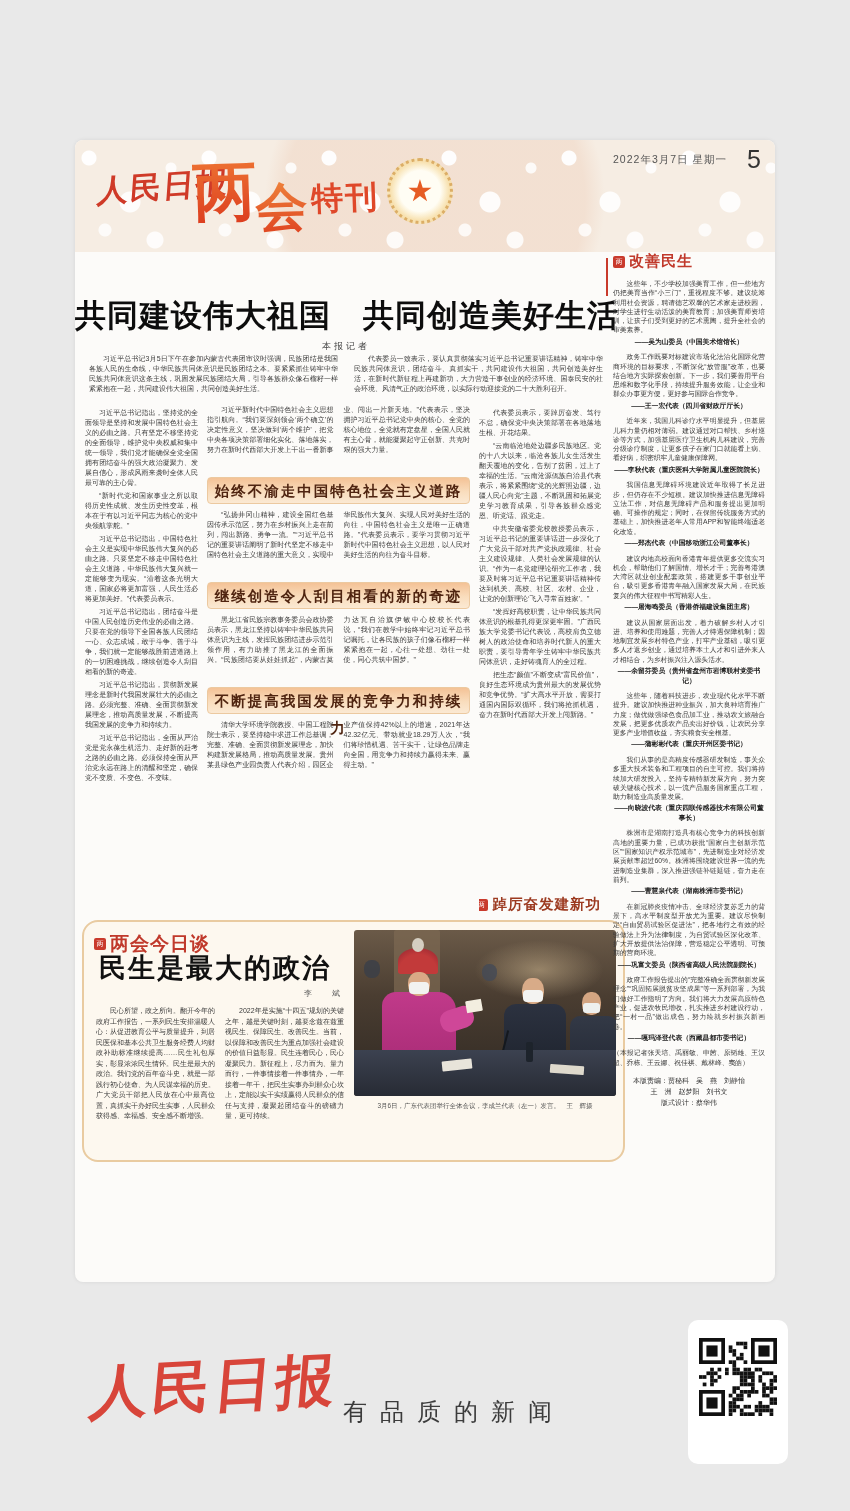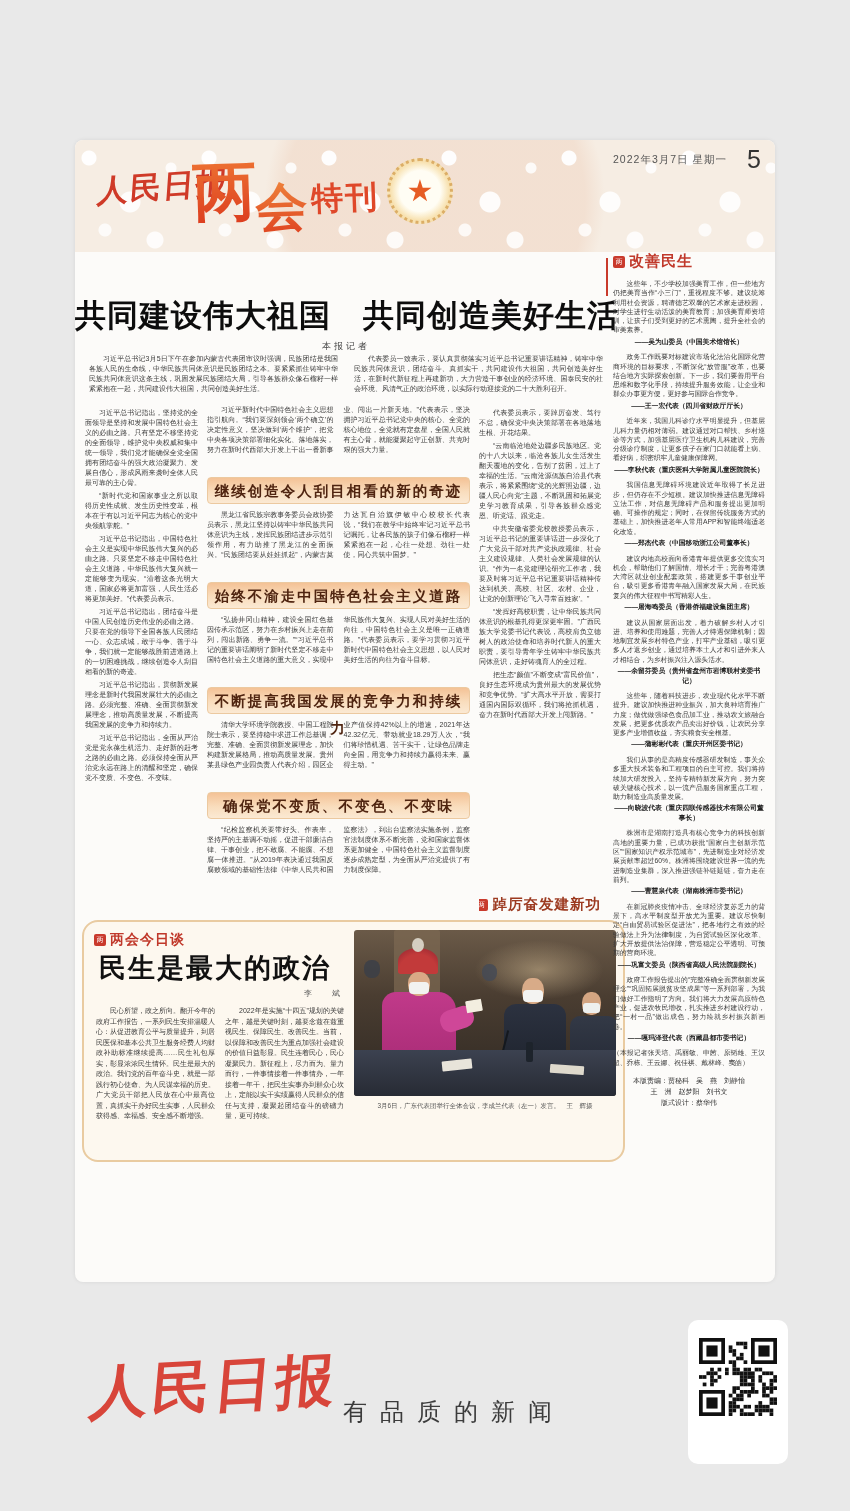--- a/index.html
+++ b/index.html
@@ -51,21 +51,21 @@
     background:linear-gradient(180deg,#f4c296 0%,#f9ddbd 55%,#fbe9d3 100%);margin-bottom:6px;}
   .sec-body{column-count:2;column-gap:10px;height:63px;overflow:hidden;}
   .right-paras{height:478px;overflow:hidden;}
   .slogan{position:absolute;bottom:2px;right:0;display:flex;align-items:center;gap:5px;}
   .slogan .txt{font-size:14.5px;font-weight:900;color:#9c3a20;letter-spacing:1px;white-space:nowrap;}
   .mini-logo{display:inline-flex;width:12px;height:12px;background:#c93a2c;border-radius:2px;color:#fff;font-size:7px;align-items:center;justify-content:center;flex:0 0 auto;}
 
   
   .talkbox{position:absolute;left:7px;top:780px;width:543px;height:242px;border:2px solid #e9cba1;border-radius:16px;background:#fdf8ef;overflow:hidden;}
   .talk-tag{position:absolute;left:10px;top:9px;display:flex;align-items:center;gap:4px;}
-  .talk-tag .txt{font-size:14px;font-weight:900;color:#c0392b;letter-spacing:1px;}
+  .talk-tag .txt{font-size:19px;font-weight:900;color:#c0392b;letter-spacing:1px;}
   .talk-title{position:absolute;left:0;top:28px;width:262px;text-align:center;font-family:"Liberation Serif","DejaVu Serif",serif;font-size:27px;font-weight:700;color:#111;letter-spacing:2px;}
   .talk-byline{position:absolute;left:0;top:66px;width:262px;text-align:right;font-size:8px;color:#555;letter-spacing:6px;}
   .talk-cols{position:absolute;left:12px;top:84px;width:248px;height:148px;column-count:2;column-gap:10px;overflow:hidden;}
   .talk-cols p{font-size:7px;line-height:10.5px;color:#3a3a3a;text-align:justify;text-indent:2em;margin:0;}
   .photo{position:absolute;left:270px;top:8px;width:262px;height:166px;border-radius:3px;overflow:hidden;background:linear-gradient(180deg,#6b5a48 0%,#4a3d31 40%,#2e2822 100%);}
   .caption{position:absolute;left:270px;top:180px;width:262px;text-align:center;font-size:6.5px;color:#555;}
 
   
   .ph{position:absolute;}
   .ph-door{left:40px;top:0;width:46px;height:90px;background:#7d6a52;opacity:.7;border-radius:2px;}
@@ -144,41 +144,35 @@
         <p>习近平总书记指出，贯彻新发展理念是新时代我国发展壮大的必由之路。必须完整、准确、全面贯彻新发展理念，推动高质量发展，不断提高我国发展的竞争力和持续力。</p>
         <p>习近平总书记指出，全面从严治党是党永葆生机活力、走好新的赶考之路的必由之路。必须保持全面从严治党永远在路上的清醒和坚定，确保党不变质、不变色、不变味。</p>
       </div>
     <div class="col-mid" id="mid-col">
         <div class="section">
           <div class="sec-body">
             <p>习近平新时代中国特色社会主义思想指引航向。“我们要深刻领会‘两个确立’的决定性意义，坚决做到‘两个维护’，把党中央各项决策部署细化实化、落地落实，努力在新时代西部大开发上干出一番新事业、闯出一片新天地。”代表表示，坚决拥护习近平总书记党中央的核心、全党的核心地位，全党就有定盘星，全国人民就有主心骨，就能凝聚起守正创新、共克时艰的强大力量。</p>
           </div>
         </div>
         <div class="section">
+          <div class="sec-head">始终不渝走中国特色社会主义道路</div>
+          <div class="sec-body">
+            <p>“弘扬井冈山精神，建设全国红色基因传承示范区，努力在乡村振兴上走在前列，闯出新路、勇争一流。”“习近平总书记的重要讲话阐明了新时代坚定不移走中国特色社会主义道路的重大意义，实现中华民族伟大复兴、实现人民对美好生活的向往，中国特色社会主义是唯一正确道路。”代表委员表示，要学习贯彻习近平新时代中国特色社会主义思想，以人民对美好生活的向往为奋斗目标。</p>
+          </div>
+        </div>
+        <div class="section">
           <div class="sec-head">继续创造令人刮目相看的新的奇迹</div>
           <div class="sec-body">
             <p>黑龙江省民族宗教事务委员会政协委员表示，黑龙江坚持以铸牢中华民族共同体意识为主线，发挥民族团结进步示范引领作用，有力助推了黑龙江的全面振兴。“民族团结要从娃娃抓起”，内蒙古莫力达瓦自治旗伊敏中心校校长代表说，“我们在教学中始终牢记习近平总书记嘱托，让各民族的孩子们像石榴籽一样紧紧抱在一起，心往一处想、劲往一处使，同心共筑中国梦。”</p>
-          </div>
-        </div>
-        <div class="section">
-          <div class="sec-head">始终不渝走中国特色社会主义道路</div>
-          <div class="sec-body">
-            <p>“弘扬井冈山精神，建设全国红色基因传承示范区，努力在乡村振兴上走在前列，闯出新路、勇争一流。”“习近平总书记的重要讲话阐明了新时代坚定不移走中国特色社会主义道路的重大意义，实现中华民族伟大复兴、实现人民对美好生活的向往，中国特色社会主义是唯一正确道路。”代表委员表示，要学习贯彻习近平新时代中国特色社会主义思想，以人民对美好生活的向往为奋斗目标。</p>
           </div>
         </div>
         <div class="section">
           <div class="sec-head">不断提高我国发展的竞争力和持续力</div>
           <div class="sec-body">
             <p>清华大学环境学院教授、中国工程院院士表示，要坚持稳中求进工作总基调，完整、准确、全面贯彻新发展理念，加快构建新发展格局，推动高质量发展。贵州某县绿色产业园负责人代表介绍，园区企业产值保持42%以上的增速，2021年达42.32亿元、带动就业18.29万人次，“我们将珍惜机遇、苦干实干，让绿色品牌走向全国，用竞争力和持续力赢得未来、赢得主动。”</p>
-          </div>
-        </div>
-        <div class="section">
-          <div class="sec-head">确保党不变质、不变色、不变味</div>
-          <div class="sec-body">
-            <p>“纪检监察机关要带好头、作表率，坚持严的主基调不动摇，促进干部廉洁自律、干事创业，把不敢腐、不能腐、不想腐一体推进。”从2019年表决通过我国反腐败领域的基础性法律《中华人民共和国监察法》，到出台监察法实施条例，监察官法制度体系不断完善，党和国家监督体系更加健全，中国特色社会主义监督制度逐步成熟定型，为全面从严治党提供了有力制度保障。</p>
           </div>
         </div>
       </div>
     <div class="col-right">
       <div class="right-paras" id="right-col">
           <p>代表委员表示，要踔厉奋发、笃行不怠，确保党中央决策部署在各地落地生根、开花结果。</p>
           <p>“云南临沧地处边疆多民族地区。党的十八大以来，临沧各族儿女生活发生翻天覆地的变化，告别了贫困，过上了幸福的生活。”云南沧源佤族自治县代表表示，将紧紧围绕“党的光辉照边疆，边疆人民心向党”主题，不断巩固和拓展党史学习教育成果，引导各族群众感党恩、听党话、跟党走。</p>
           <p>中共安徽省委党校教授委员表示，习近平总书记的重要讲话进一步深化了广大党员干部对共产党执政规律、社会主义建设规律、人类社会发展规律的认识。“作为一名党建理论研究工作者，我要及时将习近平总书记重要讲话精神传达到机关、高校、社区、农村、企业，让党的创新理论‘飞入寻常百姓家’。”</p>
           <p>“发挥好高校职责，让中华民族共同体意识的根基扎得更深更牢固。”广西民族大学党委书记代表说，高校肩负立德树人的政治使命和培养时代新人的重大职责，要引导青年学生铸牢中华民族共同体意识，走好铸魂育人的全过程。</p>
           <p>把生态“颜值”不断变成“富民价值”，良好生态环境成为贵州最大的发展优势和竞争优势。“扩大高水平开放，需要打通国内国际双循环，我们将抢抓机遇，奋力在新时代西部大开发上闯新路。”</p>

